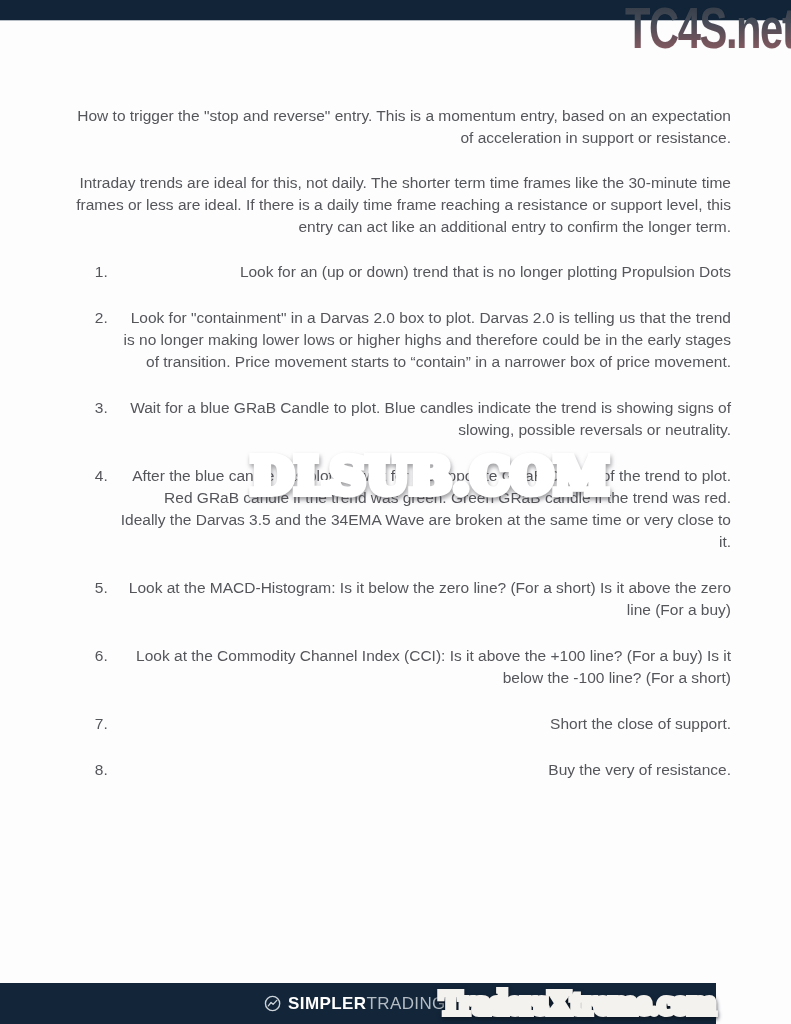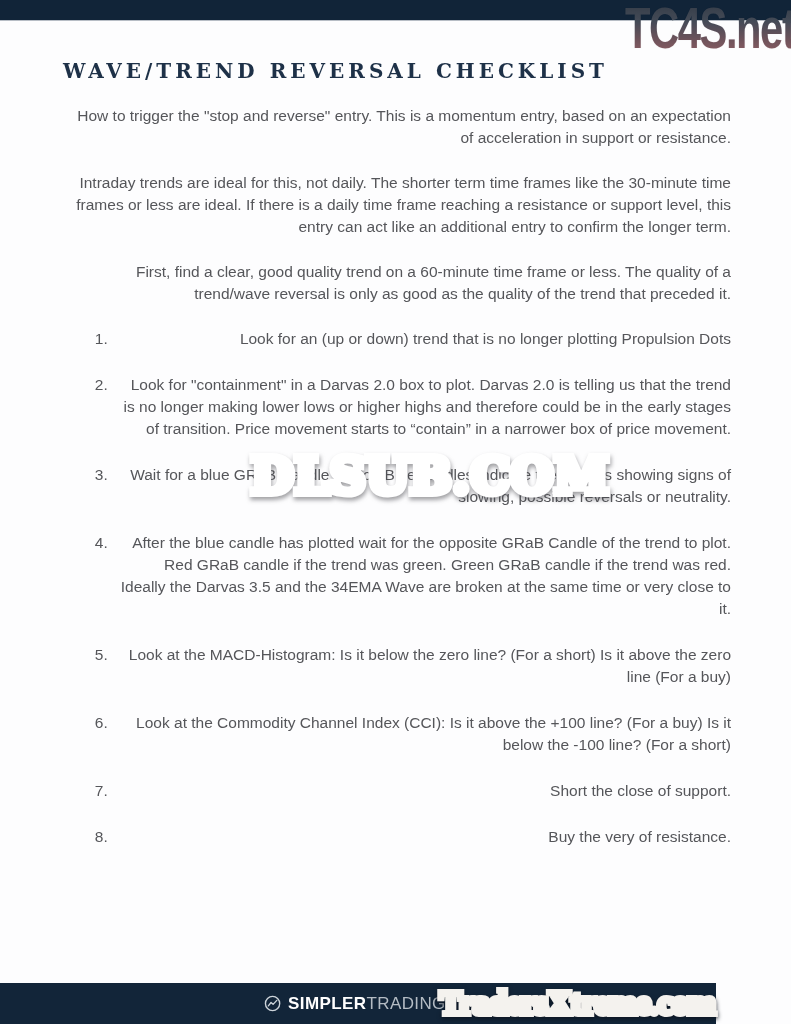--- a/index.html
+++ b/index.html
@@ -96,26 +96,24 @@
 </style>
 </head>
 <body>
 
 <div class="page">
 
   <div class="top-bar"></div>
 
   <div class="wm-top">TC4S.net</div>
 
-  <h1 class="page-title">WAVE/TREND REVERSAL CHECKLIST</h1>
 
   <div class="content">
     <p>How to trigger the "stop and reverse" entry. This is a momentum entry, based on an expectation of acceleration in support or resistance.</p>
     <p>Intraday trends are ideal for this, not daily. The shorter term time frames like the 30-minute time frames or less are ideal. If there is a daily time frame reaching a resistance or support level, this entry can act like an additional entry to confirm the longer term.</p>
-    <p>First, find a clear, good quality trend on a 60-minute time frame or less. The quality of a trend/wave reversal is only as good as the quality of the trend that preceded it.</p>
 
     <ol class="checklist">
       <li>Look for an (up or down) trend that is no longer plotting Propulsion Dots</li>
       <li>Look for "containment" in a Darvas 2.0 box to plot. Darvas 2.0 is telling us that the trend is no longer making lower lows or higher highs and therefore could be in the early stages of transition. Price movement starts to “contain” in a narrower box of price movement.</li>
       <li>Wait for a blue GRaB Candle to plot. Blue candles indicate the trend is showing signs of slowing, possible reversals or neutrality.</li>
       <li>After the blue candle has plotted wait for the opposite GRaB Candle of the trend to plot. Red GRaB candle if the trend was green. Green GRaB candle if the trend was red. Ideally the Darvas 3.5 and the 34EMA Wave are broken at the same time or very close to it.</li>
       <li>Look at the MACD-Histogram: Is it below the zero line? (For a short) Is it above the zero line (For a buy)</li>
       <li>Look at the Commodity Channel Index (CCI): Is it above the +100 line? (For a buy) Is it below the -100 line? (For a short)</li>
       <li>Short the close of support.</li>
       <li>Buy the very of resistance.</li>

